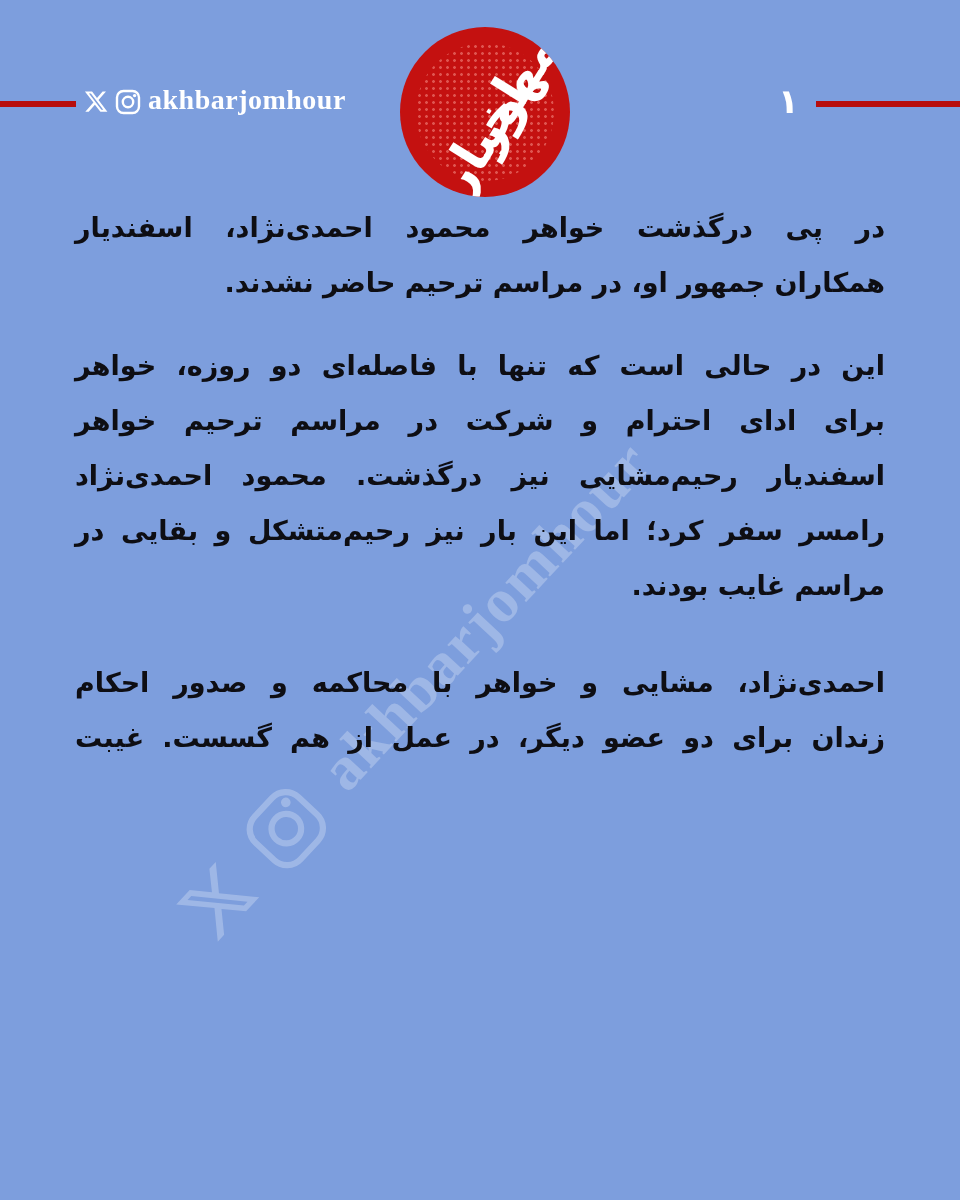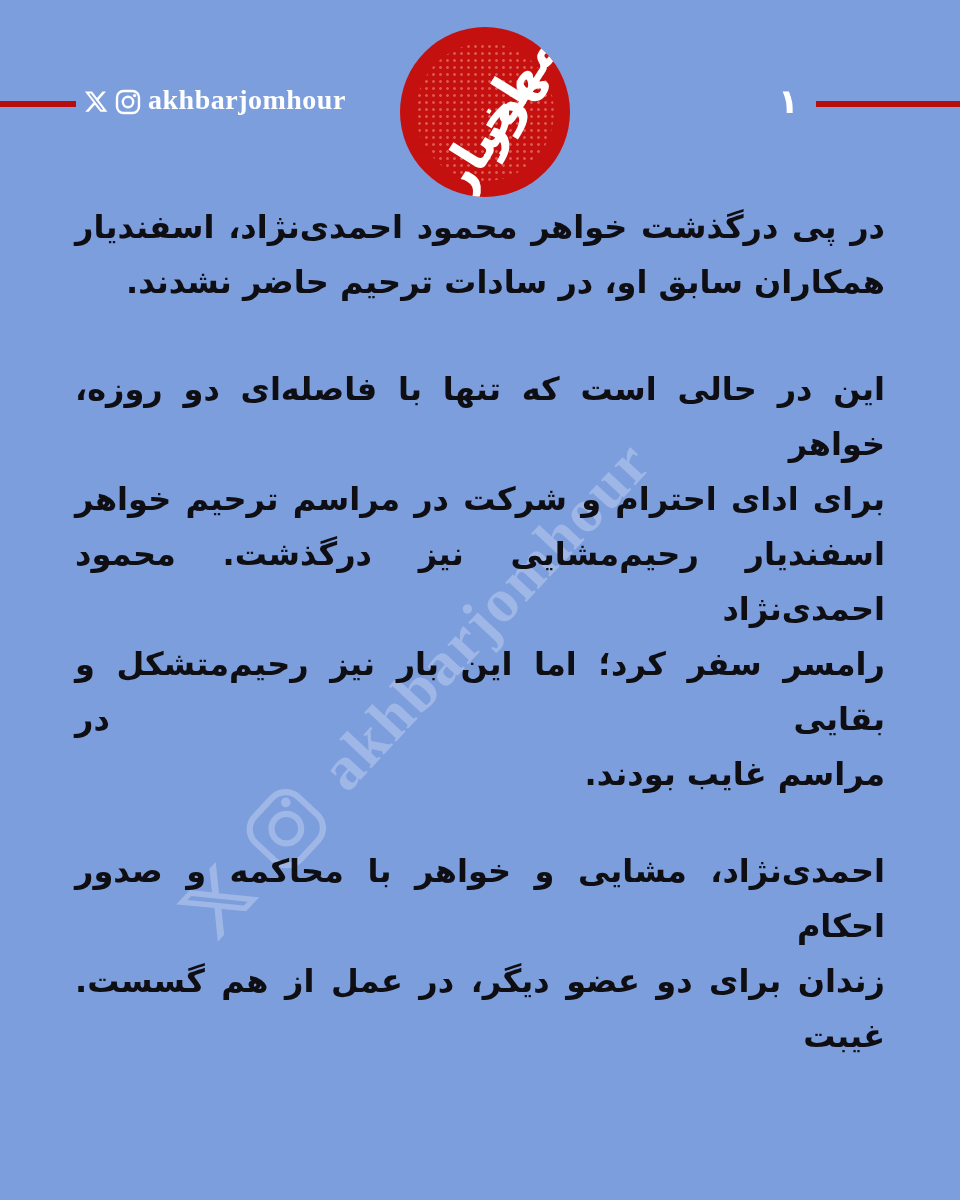--- a/index.html
+++ b/index.html
@@ -113,25 +113,25 @@
   
   .article {
     position: absolute;
     left: 75px;
     top: 200px;
     width: 810px;
     direction: rtl;
     color: #0e0e13;
   }
   .para { margin: 0; }
-  .para + .para.gap-lg { margin-top: 52px; }
+  .para + .para.gap-lg { margin-top: 28px; }
   .para + .para.gap-md { margin-top: 42px; }
   .line {
     font-weight: 700;
-    font-size: 32px;
+    font-size: 27px;
     line-height: 55px;
     text-align: justify;
     text-align-last: justify;
     white-space: normal;
   }
   .line.last { text-align-last: start; }
 </style>
 </head>
 <body>
 
@@ -174,21 +174,21 @@
       <circle cx="13" cy="13" r="5.2" fill="none" stroke="currentColor" stroke-width="2.2"></circle>
       <circle cx="19.6" cy="6.6" r="1.7" fill="currentColor"></circle>
     </svg>
   </span>
   <span class="wm-text">akhbarjomhour</span>
 </div>
 
 <div class="article">
   <div class="para">
     <div class="line">در پی درگذشت خواهر محمود احمدی‌نژاد، اسفندیار</div>
-    <div class="line last">همکاران سابق او، در سادات ترحیم حاضر نشدند.</div>
+    <div class="line last">همکاران جمهور او، در مراسم ترحیم حاضر نشدند.</div>
   </div>
   <div class="para gap-lg">
     <div class="line">این در حالی است که تنها با فاصله‌ای دو روزه، خواهر</div>
     <div class="line">برای ادای احترام و شرکت در مراسم ترحیم خواهر</div>
     <div class="line">اسفندیار رحیم‌مشایی نیز درگذشت. محمود احمدی‌نژاد</div>
     <div class="line">رامسر سفر کرد؛ اما این بار نیز رحیم‌متشکل و بقایی در</div>
     <div class="line last">مراسم غایب بودند.</div>
   </div>
   <div class="para gap-md">
     <div class="line">احمدی‌نژاد، مشایی و خواهر با محاکمه و صدور احکام</div>

